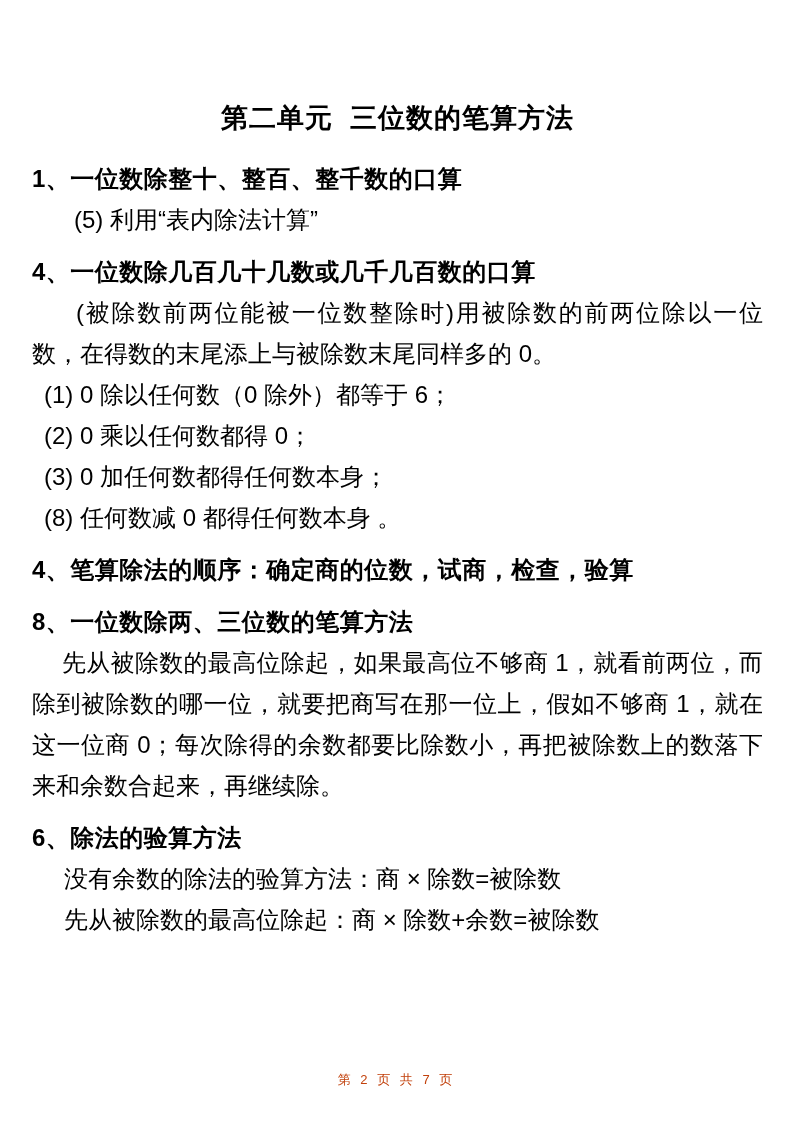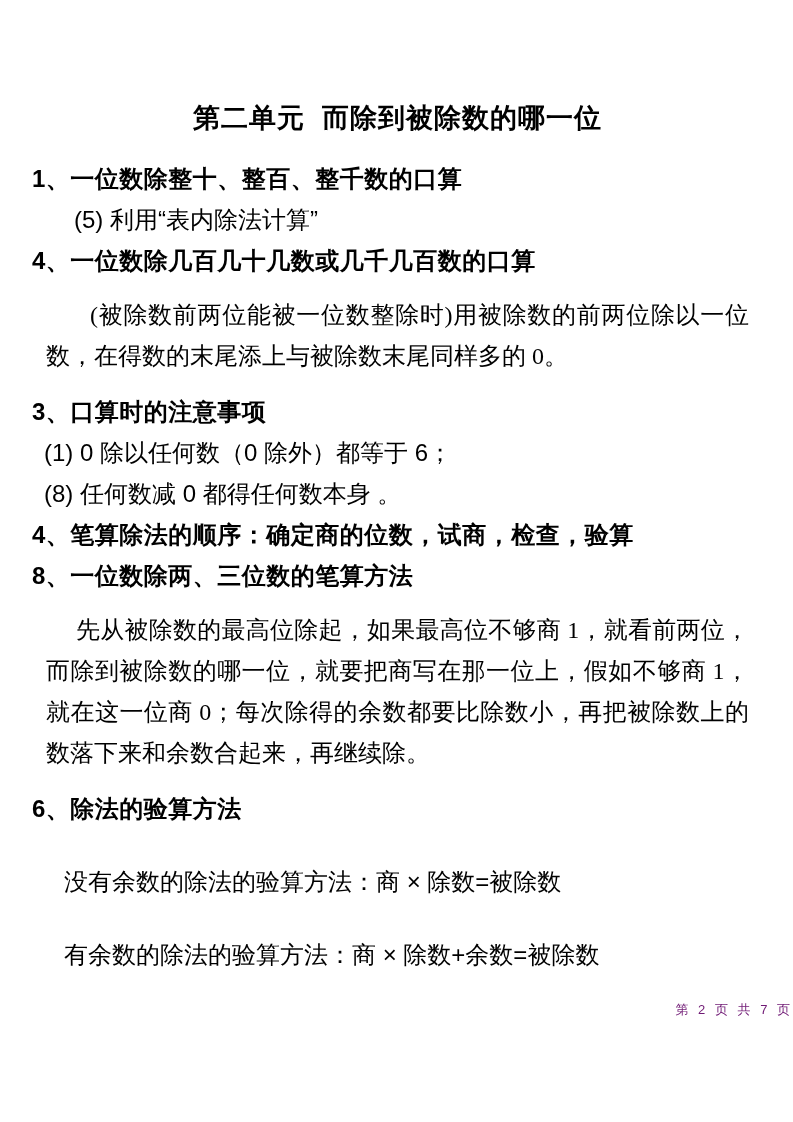--- a/index.html
+++ b/index.html
@@ -23,70 +23,71 @@
     line-height: 36px;
     margin: 0 0 22px 0;
     letter-spacing: 1px;
     white-space: pre-wrap;
   }
   .heading {
     font-size: 24px;
     font-weight: 700;
     line-height: 41px;
     letter-spacing: 0.5px;
+    margin-top: 11px;
   }
   .sub {
     font-size: 24px;
     line-height: 41px;
   }
   .sub.lg { padding-left: 42px; }
   .sub.sm { padding-left: 12px; }
-  .sub.md { padding-left: 32px; margin-top: 32px; }
+  .sub.md { padding-left: 32px; }
   .para {
     font-size: 24px;
     line-height: 41px;
-    margin: 14px;
+    margin: 0;
     text-align: justify;
-    font-family: Liberation Serif, serif;
   }
   .para.indent-lg { text-indent: 44px; }
   .para.indent-md { text-indent: 30px; }
   .footer {
     position: absolute;
     left: 0; right: 0;
-    top: 1001px;
-    text-align: right;
+    top: 1071px;
+    text-align: center;
     font-size: 13px;
     letter-spacing: 3px;
-    color: #701a75;
+    color: #c2410c;
   }
 </style>
 </head>
 <body>
 
 <div class="page">
   <div class="content">
 
-    <h1 class="title">第二单元  而除到被除数的哪一位</h1>
+    <h1 class="title">第二单元  三位数的笔算方法</h1>
 
     <div class="heading">1、一位数除整十、整百、整千数的口算</div>
     <div class="sub lg">(5) 利用“表内除法计算”</div>
 
     <div class="heading">4、一位数除几百几十几数或几千几百数的口算</div>
     <p class="para indent-lg">(被除数前两位能被一位数整除时)用被除数的前两位除以一位数，在得数的末尾添上与被除数末尾同样多的 0。</p>
 
-    <div class="heading">3、口算时的注意事项</div>
     <div class="sub sm">(1) 0 除以任何数（0 除外）都等于 6；</div>
+    <div class="sub sm">(2) 0 乘以任何数都得 0；</div>
+    <div class="sub sm">(3) 0 加任何数都得任何数本身；</div>
     <div class="sub sm">(8) 任何数减 0 都得任何数本身 。</div>
 
     <div class="heading">4、笔算除法的顺序：确定商的位数，试商，检查，验算</div>
 
     <div class="heading">8、一位数除两、三位数的笔算方法</div>
     <p class="para indent-md">先从被除数的最高位除起，如果最高位不够商 1，就看前两位，而除到被除数的哪一位，就要把商写在那一位上，假如不够商 1，就在这一位商 0；每次除得的余数都要比除数小，再把被除数上的数落下来和余数合起来，再继续除。</p>
 
     <div class="heading">6、除法的验算方法</div>
     <div class="sub md">没有余数的除法的验算方法：商 × 除数=被除数</div>
-    <div class="sub md">有余数的除法的验算方法：商 × 除数+余数=被除数</div>
+    <div class="sub md">先从被除数的最高位除起：商 × 除数+余数=被除数</div>
 
   </div>
 
   <div class="footer">第 2 页 共 7 页</div>
 </div>
 
 </body></html>

